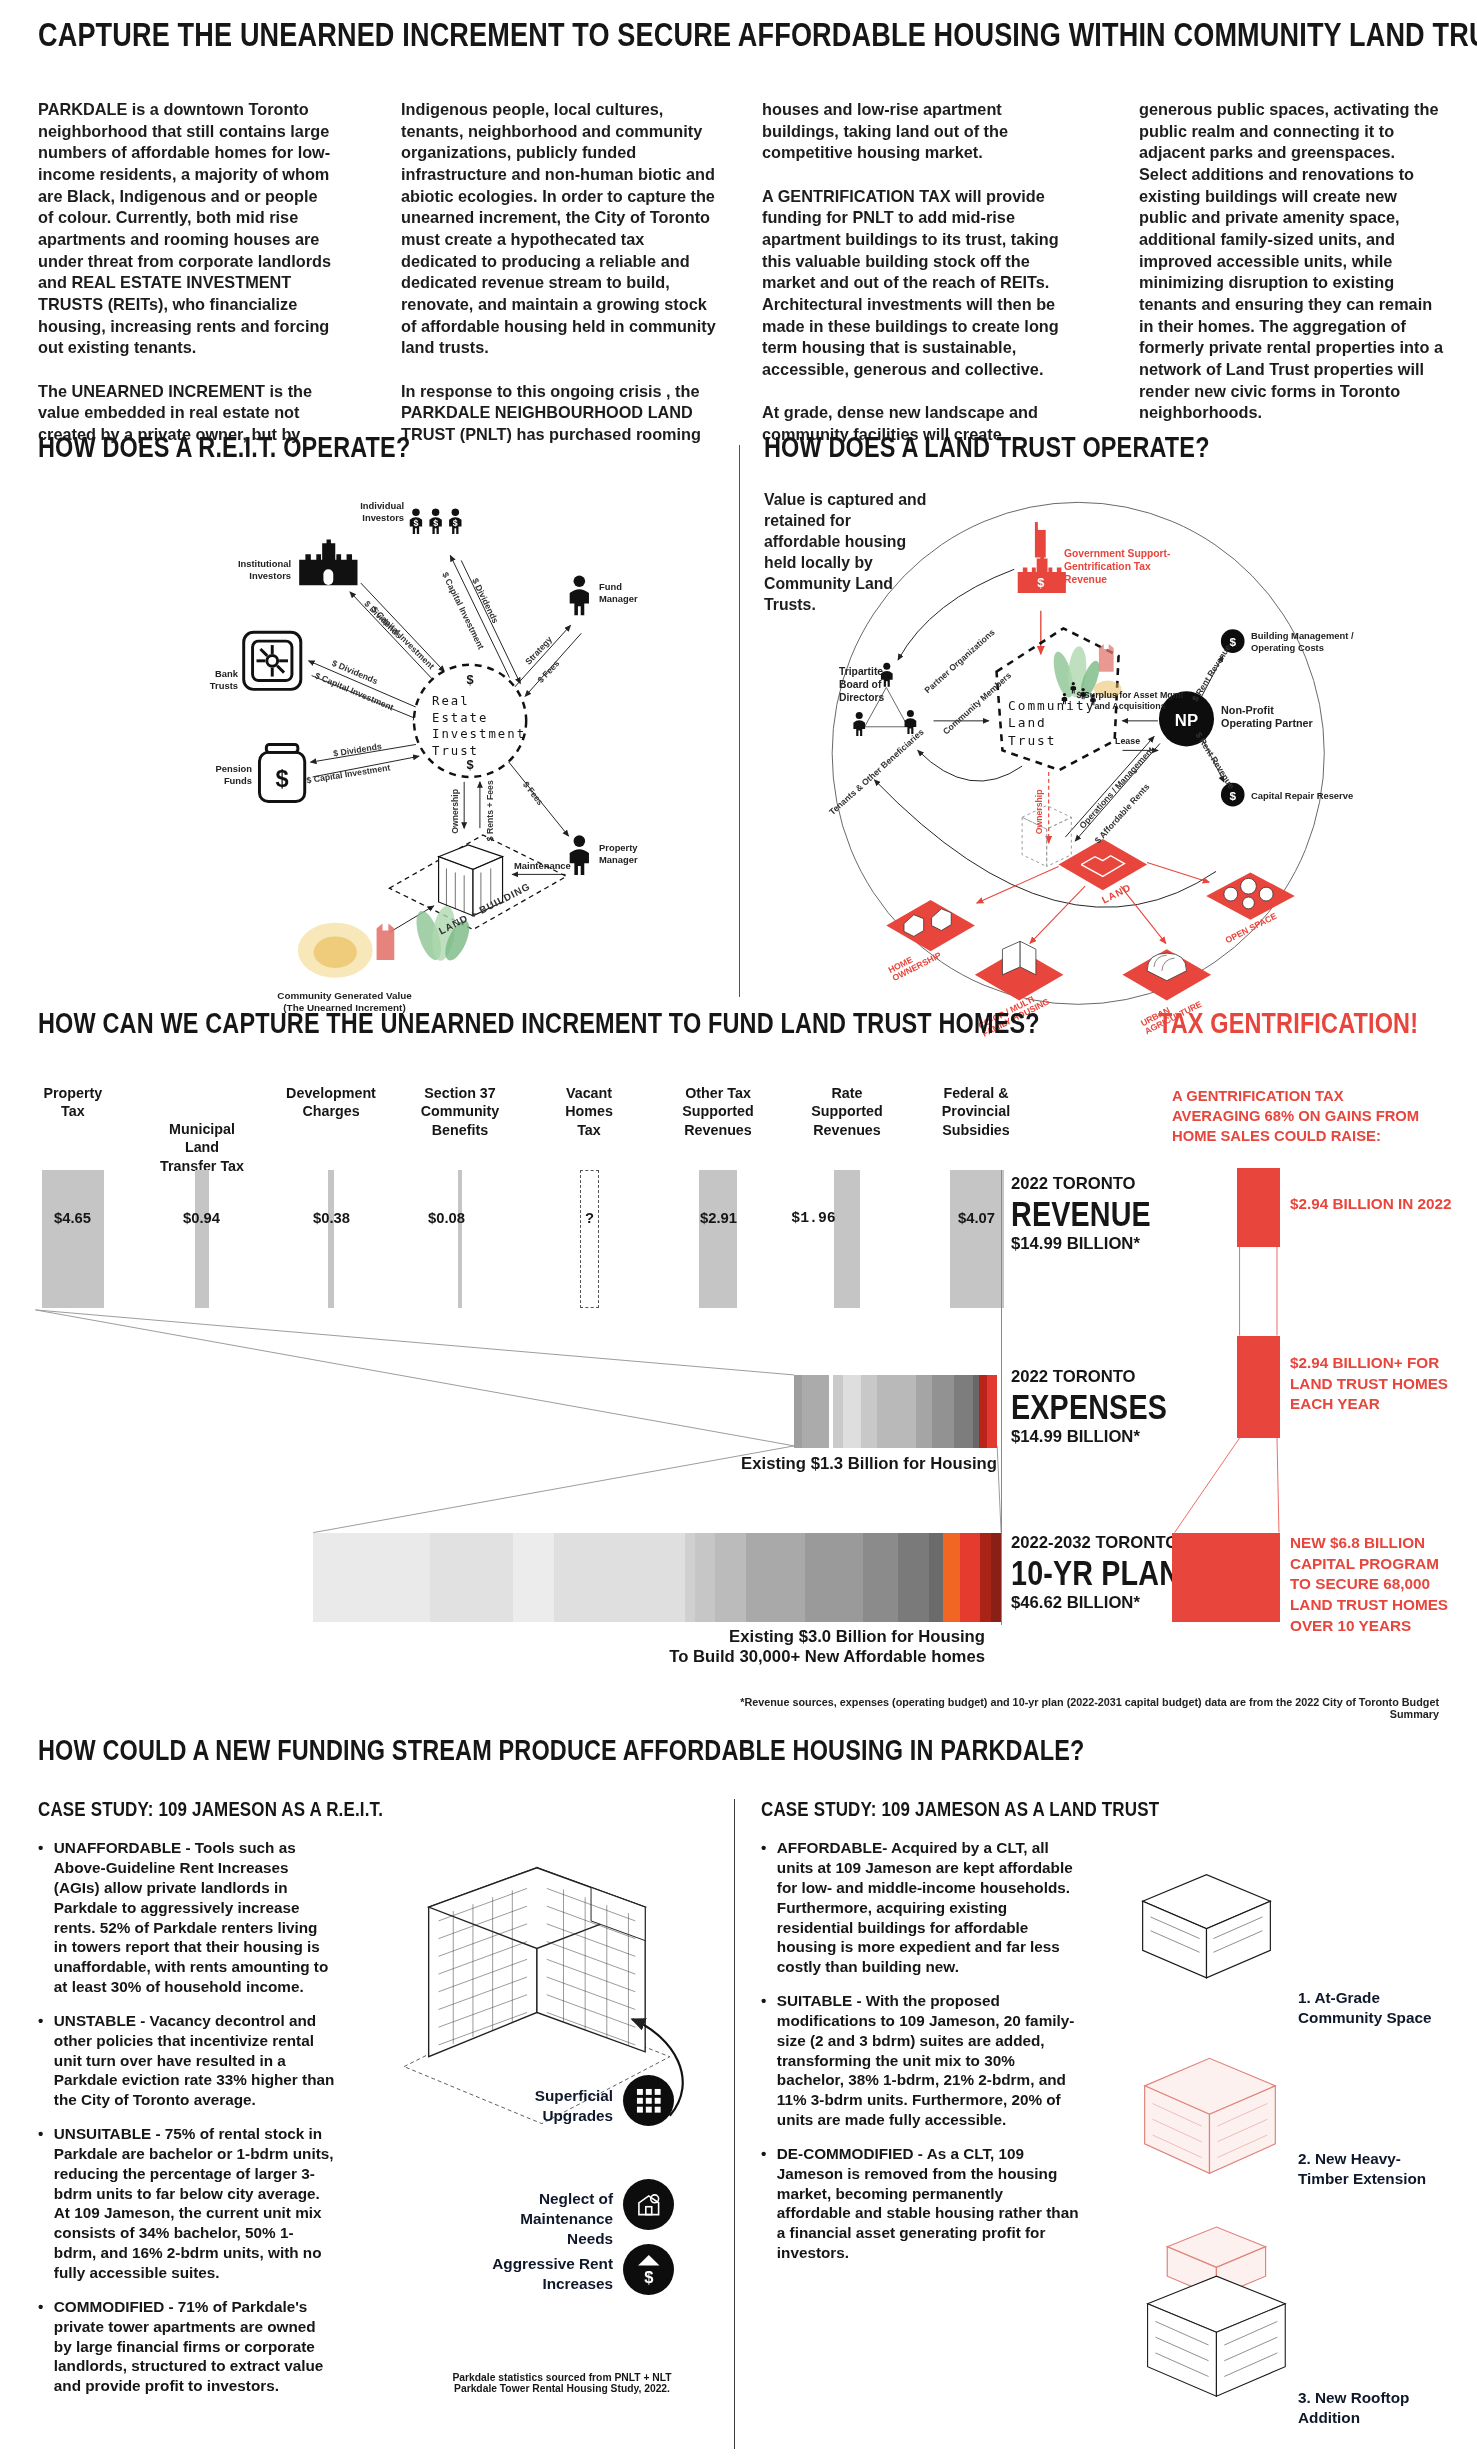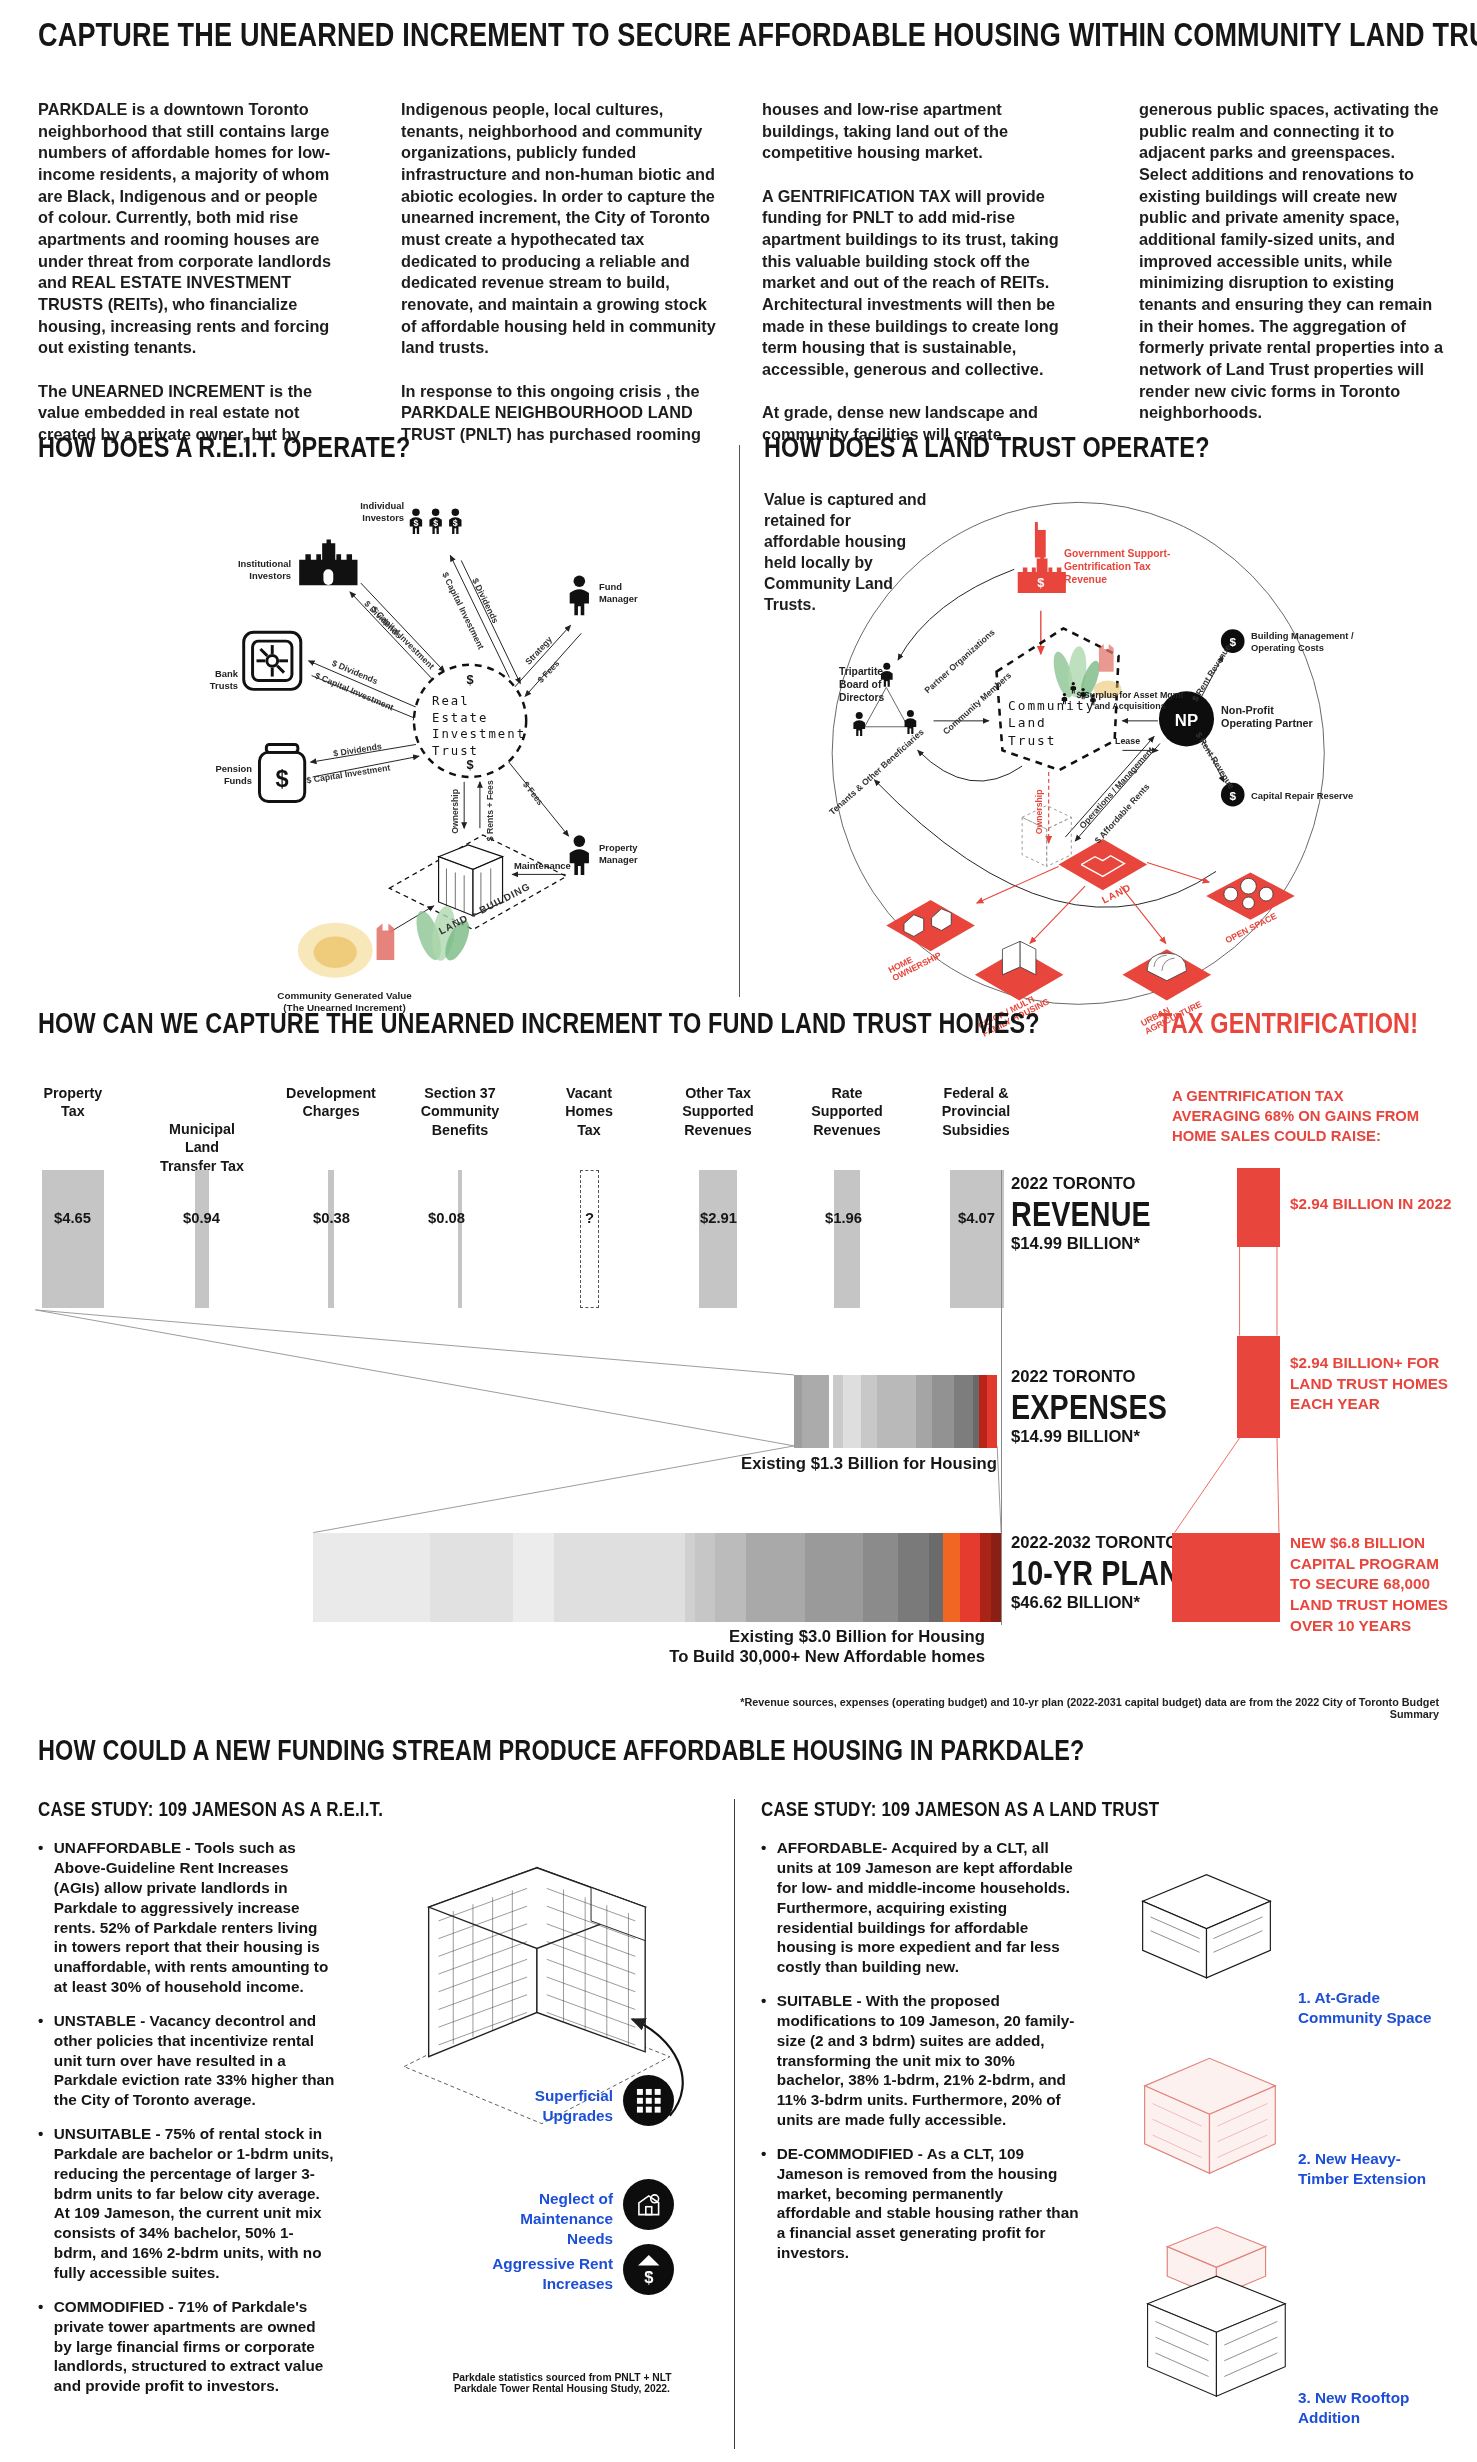--- a/index.html
+++ b/index.html
@@ -7,21 +7,21 @@
   }
   *{margin:0;padding:0;box-sizing:border-box;}
   body{font-family:"Liberation Sans",sans-serif;color:var(--ink);background:#fff;}
   #poster{position:relative;width:1478px;height:2463px;background:#ffffff;overflow:hidden;}
   .abs{position:absolute;}
   .cond{font-weight:700;letter-spacing:0.2px;white-space:nowrap;transform:scaleX(.82);transform-origin:0 50%;font-stretch:condensed;}
   .h1{font-size:33px;}
   .h2{font-size:28.6px;}
   .h3{font-size:20.7px;}
   .body-txt{font-size:16.3px;line-height:1.33;font-weight:600;white-space:pre-line;color:#1d1d1d;}
-  .small-txt{font-size:15.3px;line-height:1.3;font-weight:600;color:#1d4ed8;}
+  .small-txt{font-size:15.3px;line-height:1.3;font-weight:600;color:#0f172a;}
   .dlabel{font-size:9.4px;font-weight:600;line-height:1.25;white-space:pre-line;color:#222;}
   .flabel{font-size:8.7px;font-weight:600;line-height:1;white-space:nowrap;color:#333;}
   .mono{font-family:"DejaVu Sans Mono",monospace;letter-spacing:2px;font-size:12.3px;line-height:1.35;white-space:pre-line;}
   .red{color:var(--red);}
   .vline{width:1px;background:#3a3a3a;}
   .bar{background:var(--gray);}
   .segbar{display:flex;}
   .segbar div{height:100%;}
   .tot-period{font-size:16.7px;font-weight:600;}
   .tot-big{font-size:35px;}
@@ -389,21 +389,21 @@
   <div class="abs bar" style="left:699px;top:1170px;width:38px;height:138px;"></div>
   <div class="abs bar" style="left:834px;top:1170px;width:25.6px;height:138px;"></div>
   <div class="abs bar" style="left:950px;top:1170px;width:54px;height:138px;"></div>
 
   <div class="abs hval" style="left:38px;top:1210px;width:69px;">$4.65</div>
   <div class="abs hval" style="left:167px;top:1210px;width:69px;">$0.94</div>
   <div class="abs hval" style="left:297px;top:1210px;width:69px;">$0.38</div>
   <div class="abs hval" style="left:412px;top:1210px;width:69px;">$0.08</div>
   <div class="abs hval" style="left:555px;top:1210px;width:69px;">?</div>
   <div class="abs hval" style="left:684px;top:1210px;width:69px;">$2.91</div>
-  <div class="abs hval" style="left:809px;top:1210px;width:69px;">$1.96</div>
+  <div class="abs hval" style="left:779px;top:1210px;width:69px;font-family:Liberation Mono, monospace;">$1.96</div>
   <div class="abs hval" style="left:942px;top:1210px;width:69px;">$4.07</div>
 
   <div class="abs vline" style="left:1001px;top:1170px;height:455px;background:#8a8a8a;"></div>
 
   <div class="abs" style="left:1011px;top:1174px;width:227px;">
     <div class="tot-period">2022 TORONTO</div>
     <div class="cond tot-big">REVENUE</div>
     <div class="tot-amt">$14.99 BILLION*</div>
   </div>
 

